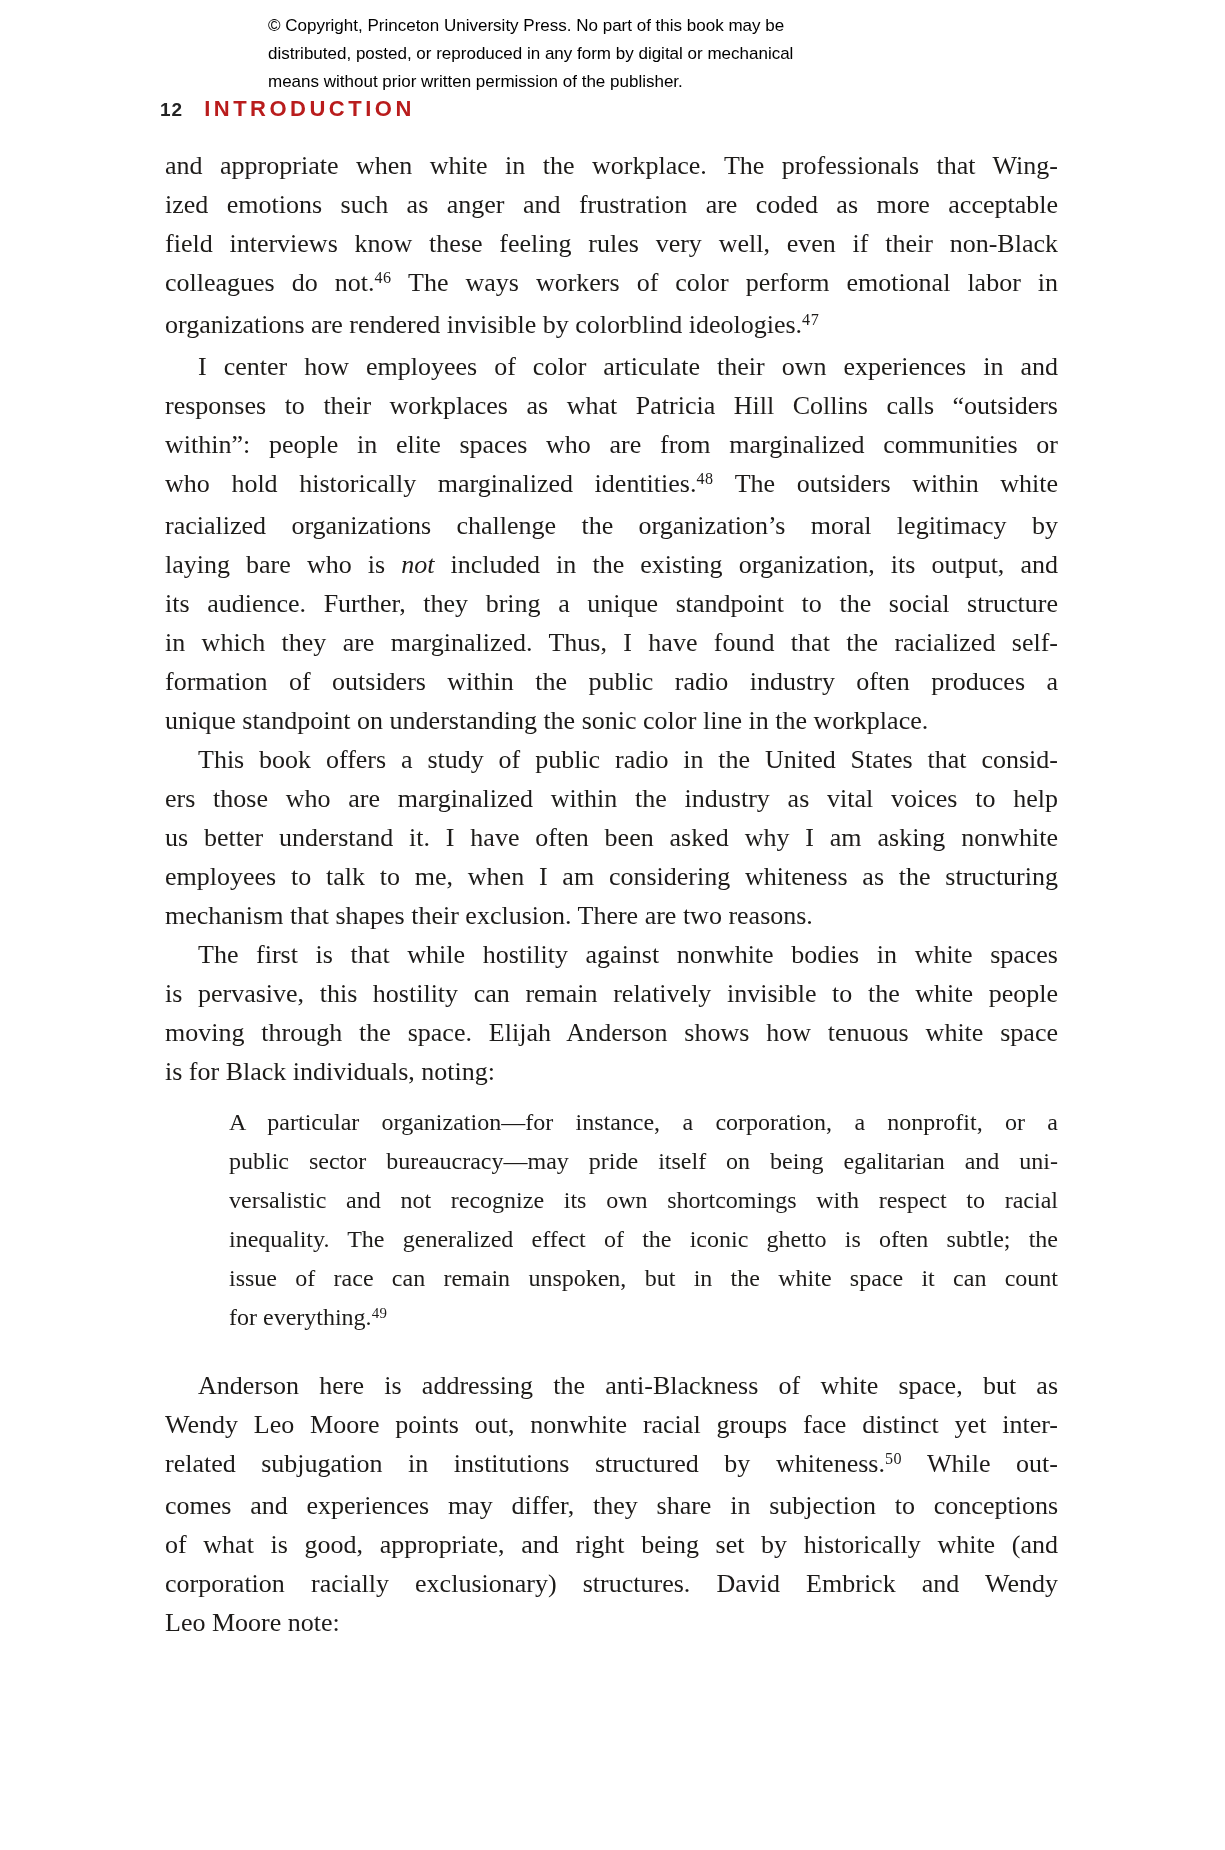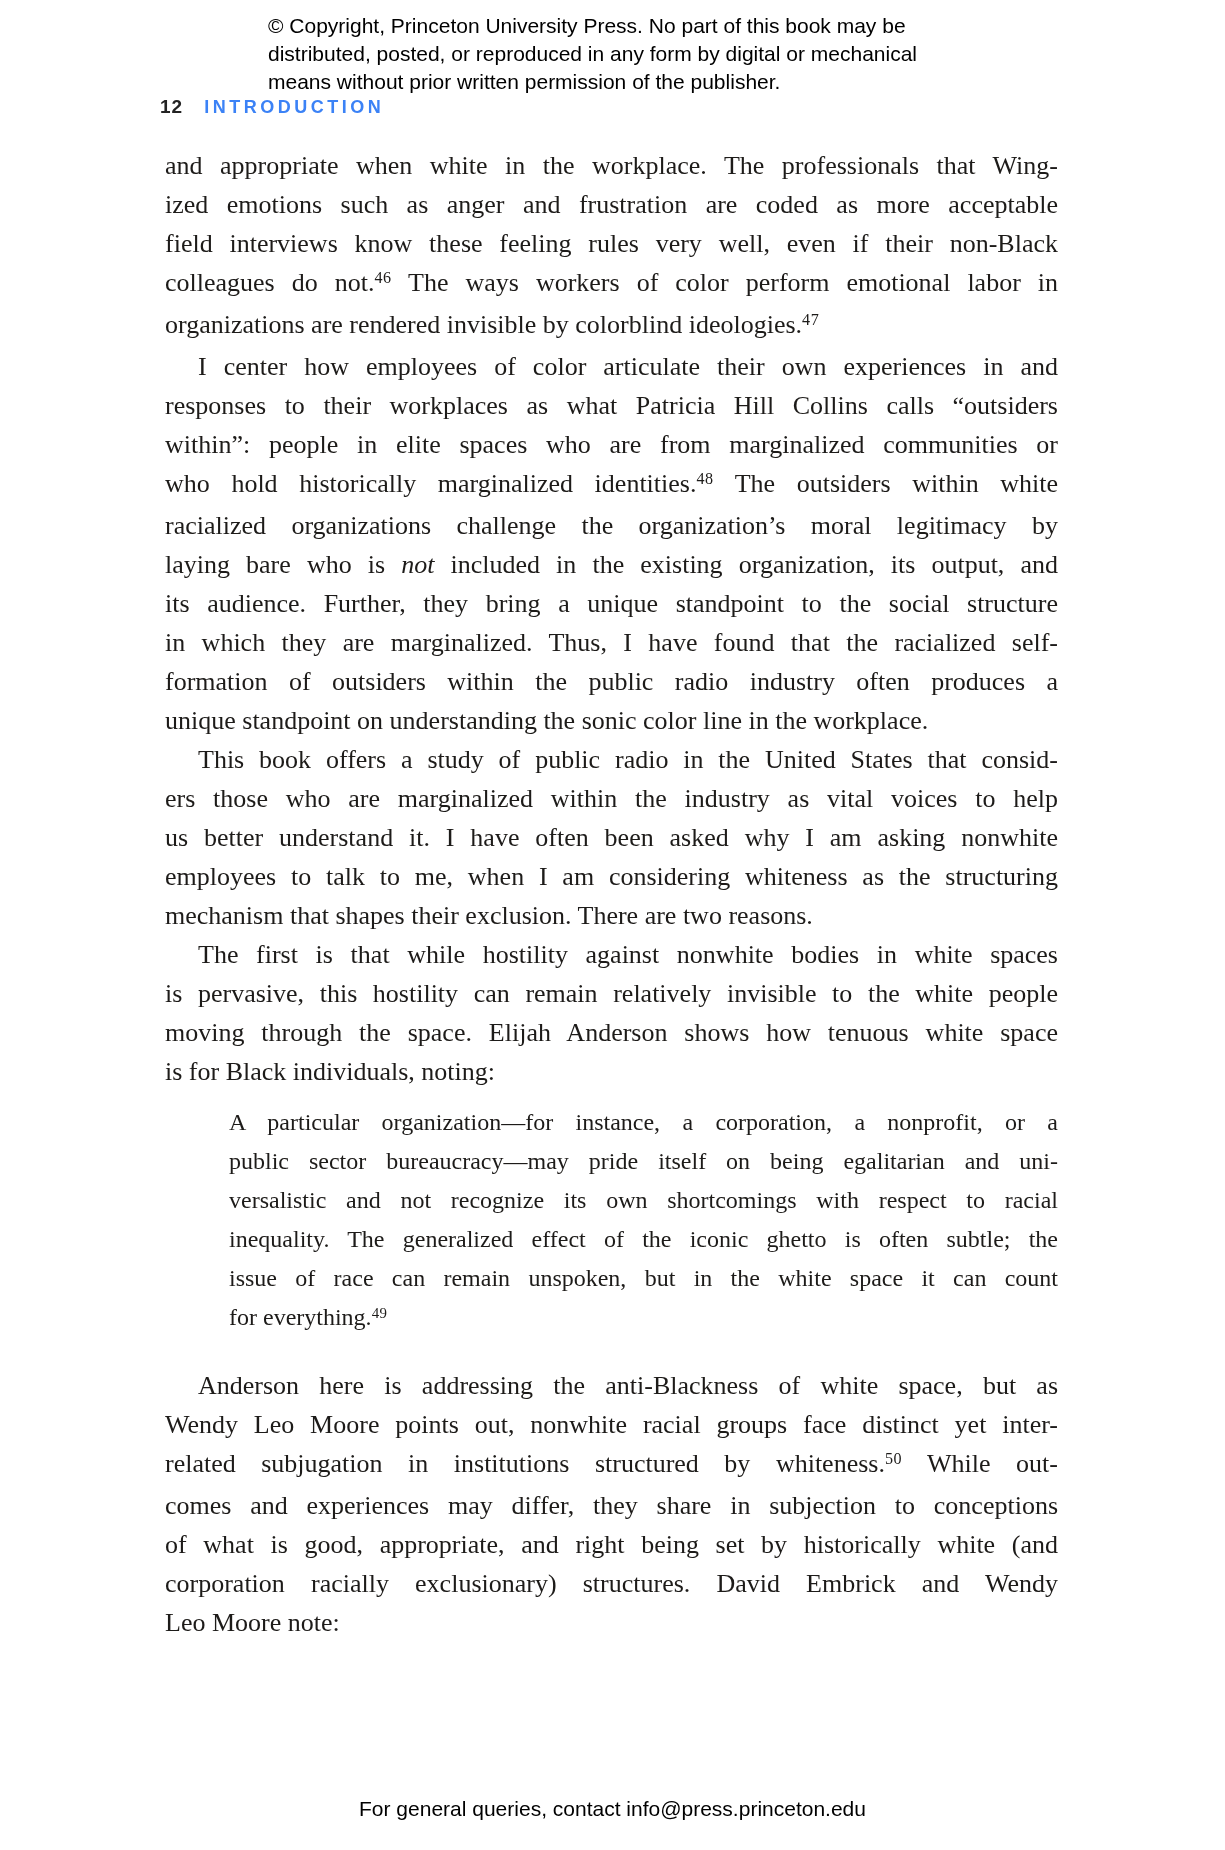--- a/index.html
+++ b/index.html
@@ -7,34 +7,34 @@
     position:relative;
     width:1225px; height:1850px;
     background:#ffffff;
     font-family:"Liberation Serif", serif;
     color:#1d1b19;
     overflow:hidden;
   }
   .copyright {
     position:absolute; left:268px; top:12px;
     font-family:"Liberation Sans", sans-serif;
-    font-size:21px; line-height:28px; color:#000000;
+    font-size:17px; line-height:28px; color:#000000;
   }
   .running-head {
     position:absolute; left:160px; top:96px;
     font-family:"Liberation Sans", sans-serif;
     color:#232323; white-space:nowrap;
   }
   .running-head .num {
     font-weight:bold; font-size:19px; letter-spacing:1px;
     margin-right:21px;
   }
   .running-head .title {
-    font-size:18px; letter-spacing:3.5px; font-weight:bold;
-    color:#3b82f6;
+    font-size:22px; letter-spacing:3.5px; font-weight:bold;
+    color:#b91c1c;
   }
   .body-text {
     position:absolute; left:165px; top:146px; width:893px;
     font-size:26px; line-height:39px;
   }
   .para { margin:0; }
   .quote { margin:12px 0 26px 64px; font-size:24px; }
   .line { text-align:justify; text-align-last:justify; text-justify:inter-word; }
   .line.last { text-align-last:left; }
   .line.indent { padding-left:33px; }
@@ -107,15 +107,14 @@
         <div class="line indent"><span>Anderson here is addressing the anti-Blackness of white space, but as</span></div>
         <div class="line"><span>Wendy Leo Moore points out, nonwhite racial groups face distinct yet inter-</span></div>
         <div class="line"><span>related subjugation in institutions structured by whiteness.</span><span class="sup">50</span><span> While out-</span></div>
         <div class="line"><span>comes and experiences may differ, they share in subjection to conceptions</span></div>
         <div class="line"><span>of what is good, appropriate, and right being set by historically white (and</span></div>
         <div class="line"><span>corporation racially exclusionary) structures. David Embrick and Wendy</span></div>
         <div class="line last"><span>Leo Moore note:</span></div>
       </div>
     </div>
 
-  <div class="footer">For general queries, contact info@press.princeton.edu</div>
 
 </div>
 
 </body></html>

